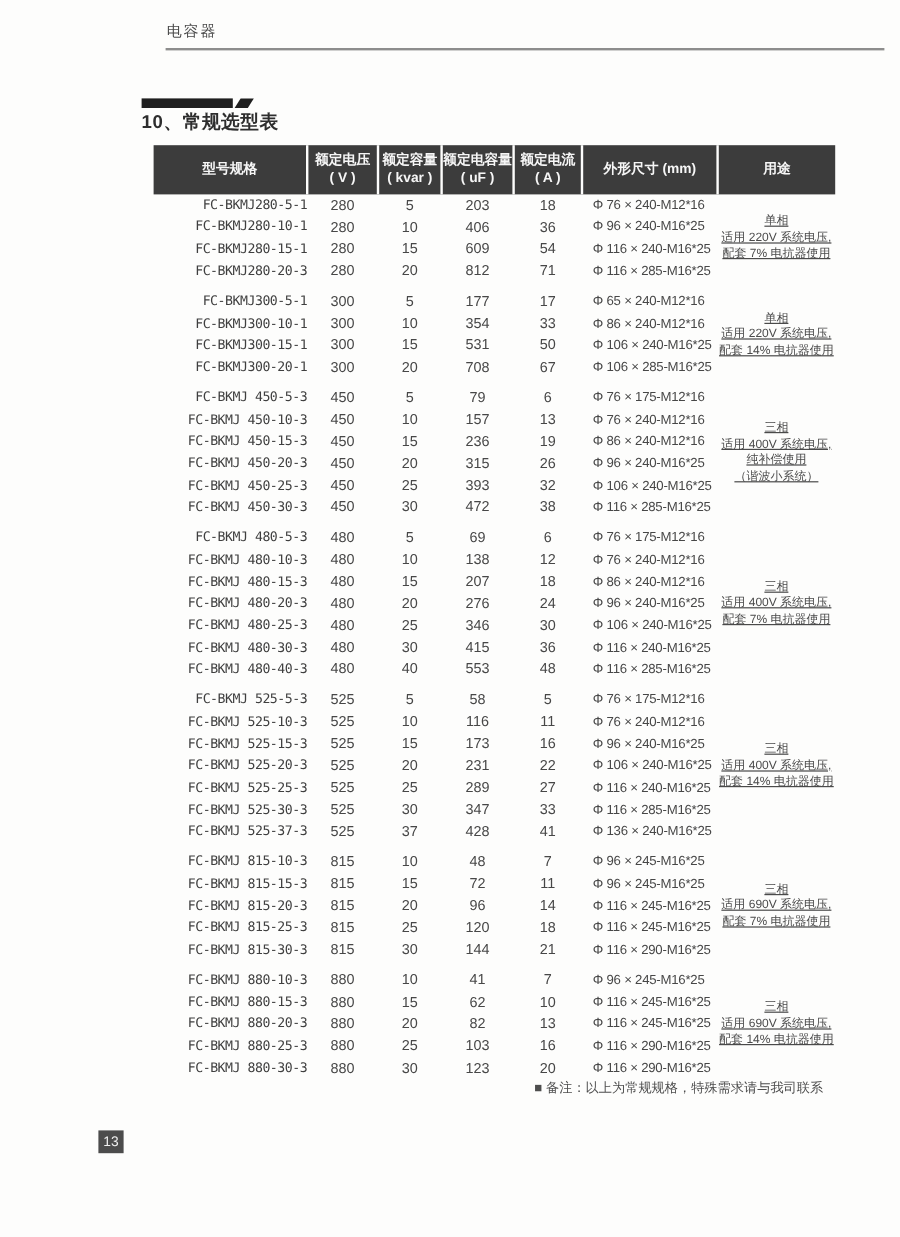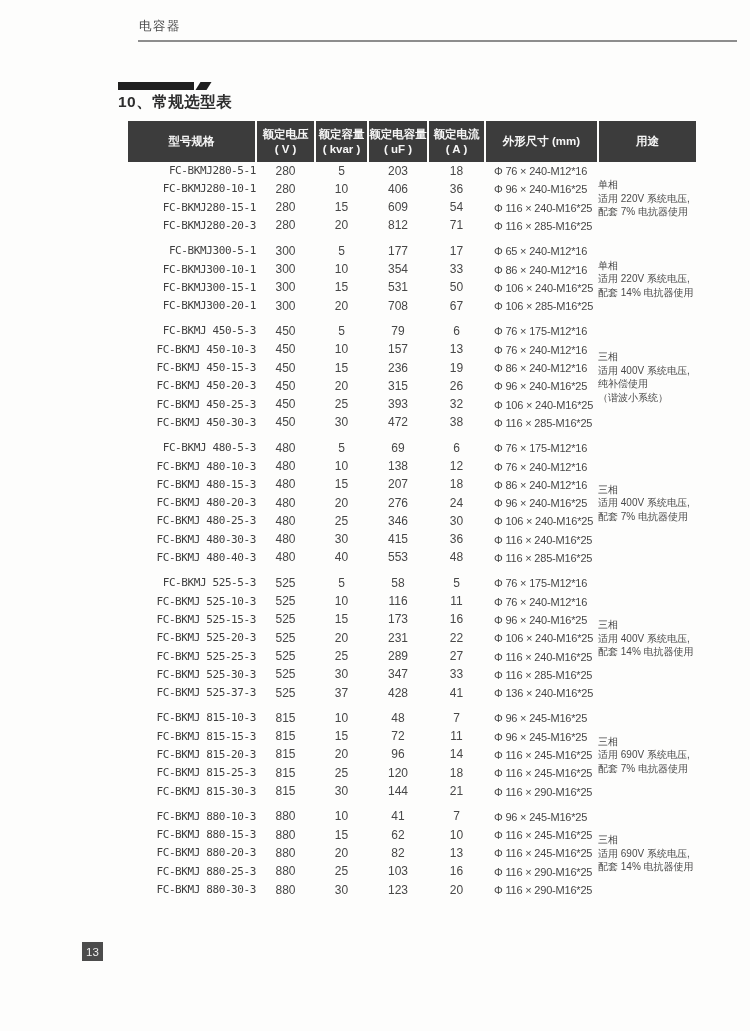--- a/index.html
+++ b/index.html
@@ -60,21 +60,21 @@
     text-align:right;padding-left:14px;
     font-family:"DejaVu Sans Mono",monospace;
     font-size:11px;letter-spacing:-0.4px;color:#3f3f3f;
   }
   td.c5{
     text-align:left;padding-left:9px;
     font-size:11px;color:#474747;letter-spacing:-0.2px;
   }
   td.usage{
     font-size:10px;color:#4a4a4a;line-height:13.5px;
-    white-space:nowrap;text-align:left;
+    white-space:nowrap;text-align:center;text-decoration:underline;
   }
   
   .note{
     position:absolute;left:118px;top:899px;width:568px;
     text-align:right;font-size:11px;color:#4e4e4e;
   }
   .pagenum{
     position:absolute;left:82px;top:942px;width:21px;height:19px;
     background:#4c4c4c;color:#f0f0f0;
     display:flex;align-items:center;justify-content:center;
@@ -485,15 +485,16 @@
             <td class="c1">880</td>
             <td class="c2">30</td>
             <td class="c3">123</td>
             <td class="c4">20</td>
             <td class="c5">Φ 116 × 290-M16*25</td>
           </tr>
         </tbody>
       </table>
   </div>
 
+  <div class="note">■ 备注：以上为常规规格，特殊需求请与我司联系</div>
   <div class="pagenum">13</div>
 
 </div>
 
 </body></html>

